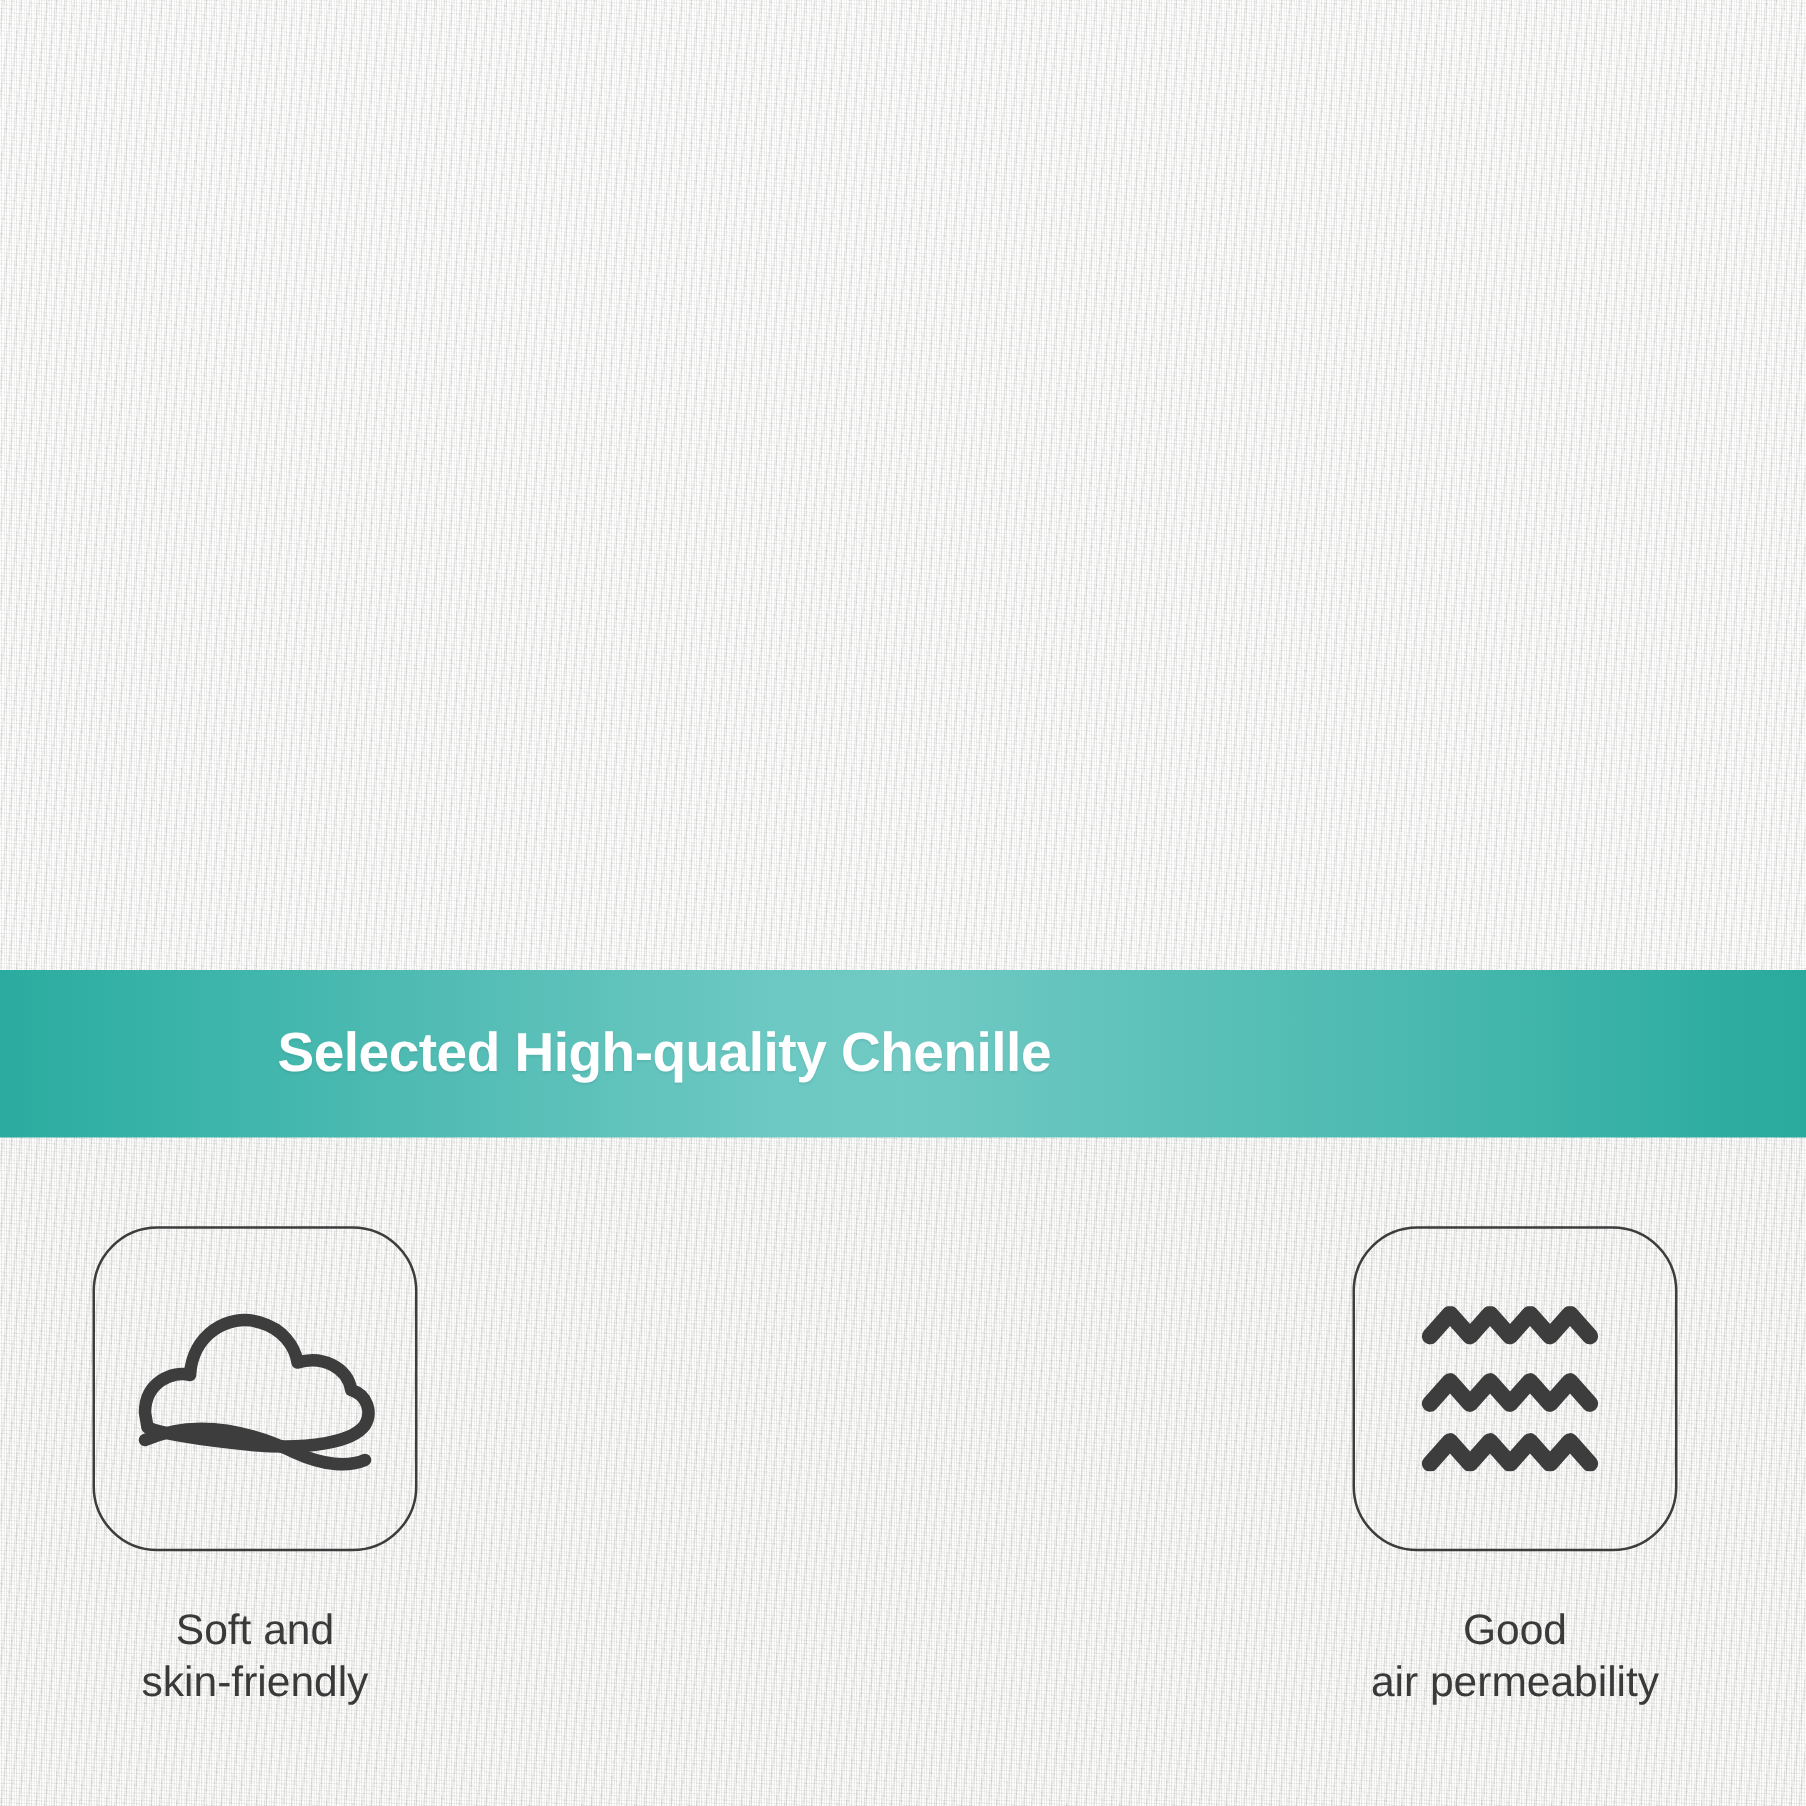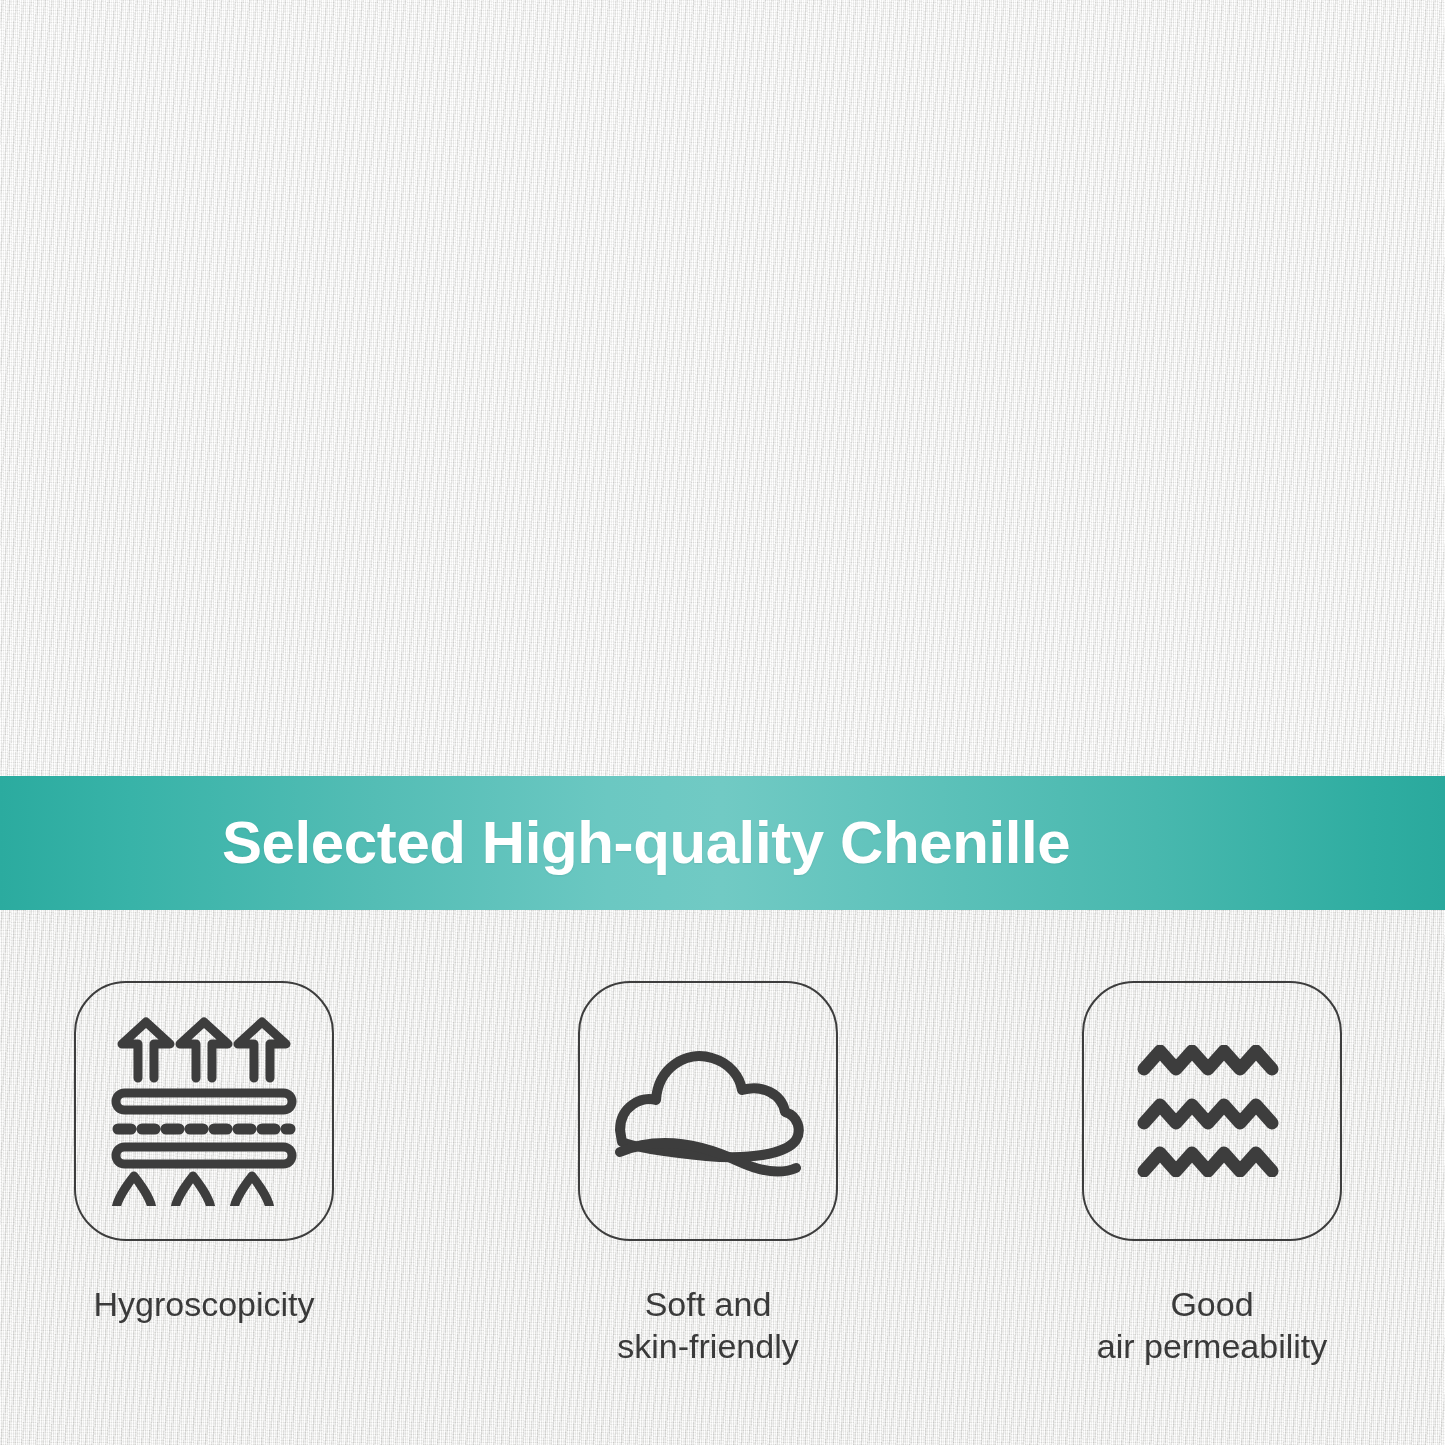--- a/index.html
+++ b/index.html
@@ -89,21 +89,21 @@
     background:linear-gradient(90deg,
       #2bab9f 0%, #38b3a8 9%, #54bdb5 26%, #6bc8c2 42%,
       #71cac4 50%, #63c4bd 60%, #48b8ae 80%, #2fada1 95%, #2aa99d 100%);
     box-shadow:0 0 0 0 rgba(0,0,0,0);
   }
   .banner-title{
     margin:0;padding-left:222px;
     color:#ffffff;
     font-family:"Liberation Sans", sans-serif;
     font-weight:bold;
-    font-size:60px;
+    font-size:44px;
     letter-spacing:-0.4px;
     line-height:1;
     white-space:nowrap;
     text-shadow:0 1px 2px rgba(0,0,0,0.07);
     text-align:center;
   }
 
   
   .features{
     position:absolute;left:73px;top:981px;width:1270px;
@@ -133,47 +133,20 @@
 
   <div class="fabric fabric-top"></div>
   <div class="fabric fabric-bottom"></div>
 
   <div class="banner">
     <h1 class="banner-title">Selected High-quality Chenille</h1>
   </div>
 
   <div class="features">
 
-    <div class="feature">
-      <div class="icon-box">
-        <span>
-          <svg width="200" height="190" viewBox="0 0 200 190" fill="none" stroke="#3d3d3d" stroke-width="9" stroke-linecap="round" stroke-linejoin="round">
-
-            <g>
-              <path d="M34 50 L34 16 L18 16 L42 -6 L66 16 L50 16 L50 50" transform="translate(0,12)"></path>
-              <path d="M34 50 L34 16 L18 16 L42 -6 L66 16 L50 16 L50 50" transform="translate(58,12)"></path>
-              <path d="M34 50 L34 16 L18 16 L42 -6 L66 16 L50 16 L50 50" transform="translate(116,12)"></path>
-            </g>
-
-            <rect x="12" y="77" width="176" height="17" rx="8.5"></rect>
-
-            <line x1="14" y1="113" x2="186" y2="113" stroke-width="11" stroke-dasharray="13 11"></line>
-
-            <rect x="12" y="131" width="176" height="17" rx="8.5"></rect>
-
-            <g>
-              <path d="M30 160 C30 160 12 182 12 194 a18 18 0 0 0 36 0 C48 182 30 160 30 160 Z"></path>
-              <path d="M30 160 C30 160 12 182 12 194 a18 18 0 0 0 36 0 C48 182 30 160 30 160 Z" transform="translate(59,0)"></path>
-              <path d="M30 160 C30 160 12 182 12 194 a18 18 0 0 0 36 0 C48 182 30 160 30 160 Z" transform="translate(118,0)"></path>
-            </g>
-          </svg>
-        </span>
-      </div>
-      <div class="caption">Hygroscopicity</div>
-    </div>
 
     <div class="feature">
       <div class="icon-box">
         <span>
           <svg width="196" height="150" viewBox="0 0 196 150" fill="none" stroke="#3d3d3d" stroke-width="10" stroke-linecap="round" stroke-linejoin="round">
 
             <path d="M10 94
                      C10 70 32 60 46 64
                      C48 32 76 14 102 22
                      C120 27 130 41 132 54

